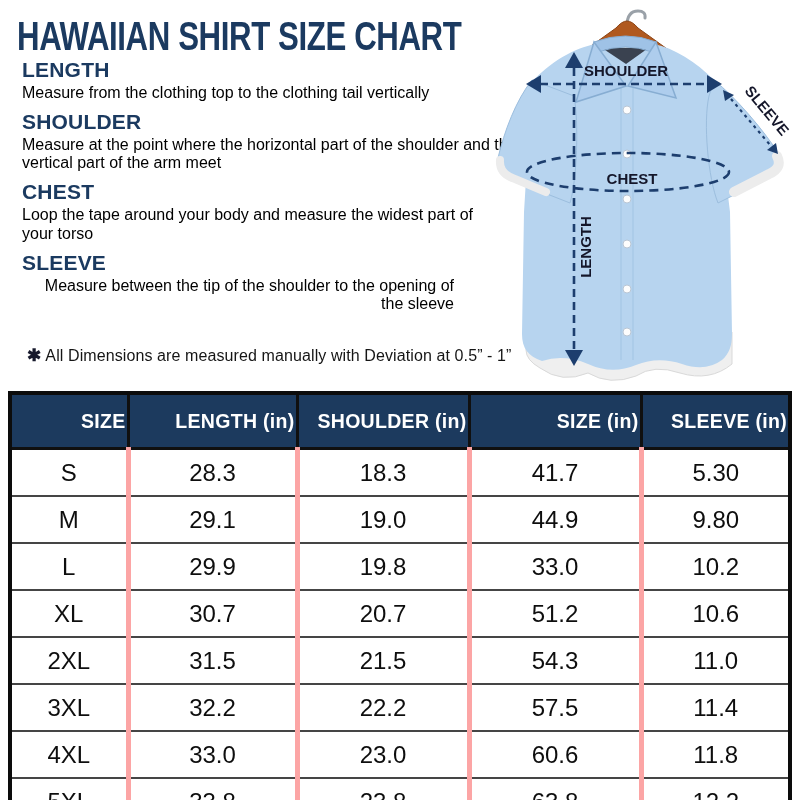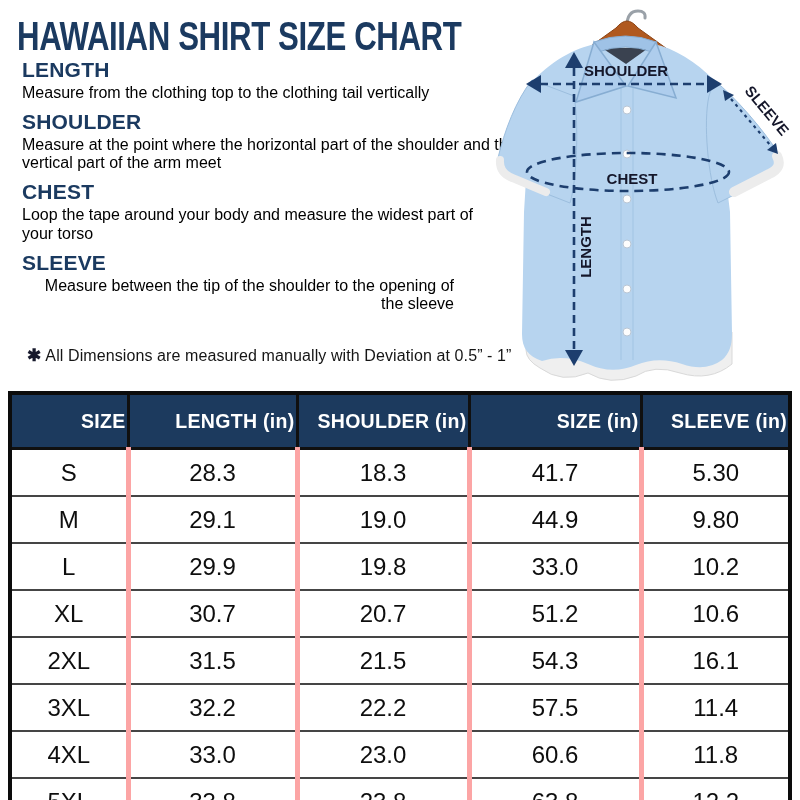--- a/index.html
+++ b/index.html
@@ -185,21 +185,21 @@
       <td>30.7</td>
       <td>20.7</td>
       <td>51.2</td>
       <td>10.6</td>
     </tr>
       <tr>
       <td>2XL</td>
       <td>31.5</td>
       <td>21.5</td>
       <td>54.3</td>
-      <td>16.1</td>
+      <td>11.0</td>
     </tr>
       <tr>
       <td>3XL</td>
       <td>32.2</td>
       <td>22.2</td>
       <td>57.5</td>
       <td>11.4</td>
     </tr>
       <tr>
       <td>4XL</td>

